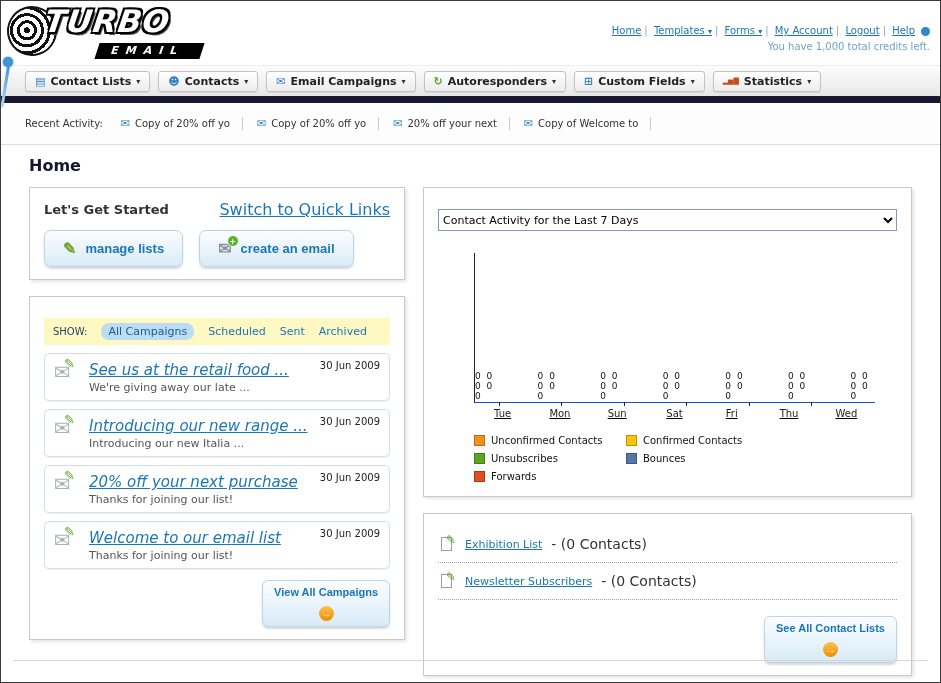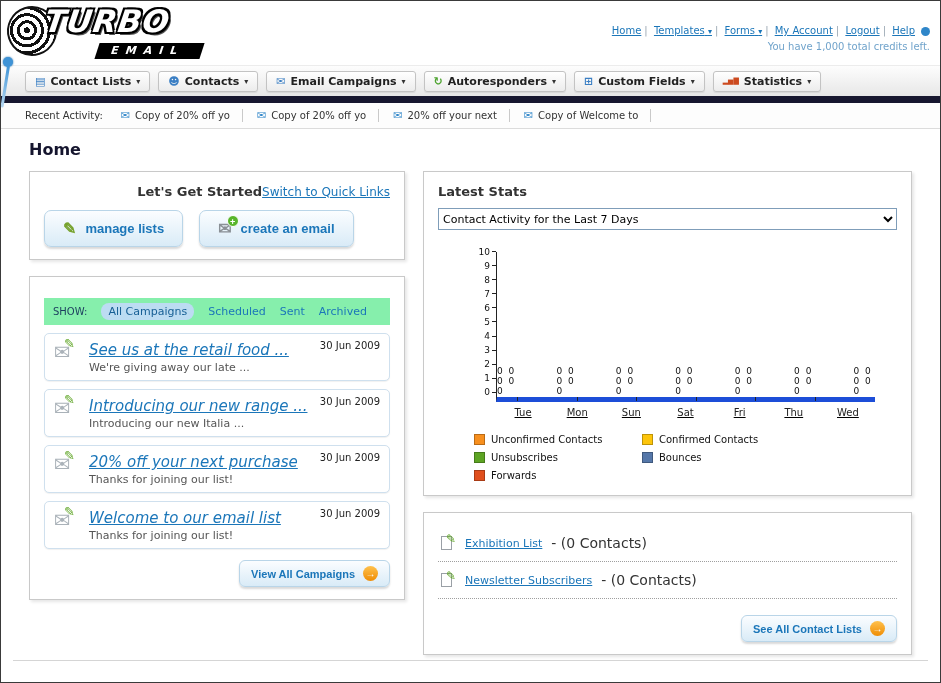--- a/index.html
+++ b/index.html
@@ -30,76 +30,76 @@
   .tab { display:flex; align-items:center; gap:5px; border:1px solid #c3c3c3; border-radius:3px; background:linear-gradient(#ffffff,#ececec); padding:3px 9px; font-size:11px; font-weight:bold; color:#222; cursor:pointer; box-shadow:0 1px 1px rgba(0,0,0,0.08); }
   .tab-icon { font-size:11px; line-height:1; }
   .ti-1,.ti-2,.ti-3,.ti-5 { color:#3b7fc4; }
   .ti-4 { color:#4da32f; }
   .ti-6 { color:#cc4a1f; font-size:7px; letter-spacing:0; }
   .tab-arrow { font-size:8px; color:#333; }
 
   .darkbar { height:7px; background:#17172f; }
 
   
-  .activity { height:26px; display:flex; align-items:center; font-size:10px; color:#333; background:#fdfdfd; border-bottom:1px solid #dcdcdc; padding-left:24px; }
+  .activity { height:42px; display:flex; align-items:center; font-size:10px; color:#333; background:#fdfdfd; border-bottom:1px solid #dcdcdc; padding-left:24px; }
   .activity-label { margin-right:14px; }
   .activity-item { display:flex; align-items:center; gap:5px; padding:0 12px 0 4px; border-right:1px solid #c9c9c9; cursor:pointer; margin-right:10px; }
   .activity-item .env { color:#2f86c9; font-size:11px; }
 
   
   main { padding:11px 28px 0 28px; }
   h1.page-title { font-size:16px; font-weight:bold; color:#15152e; margin-bottom:12px; }
   .columns { display:flex; gap:18px; align-items:flex-start; }
   .col-left { width:376px; flex:none; }
   .col-right { flex:1; }
   .panel { border:1px solid #c9c9c9; background:#fff; box-shadow:2px 2px 3px rgba(0,0,0,0.10); margin-bottom:16px; }
   .panel-pad { padding:12px 14px; }
   .panel-title { font-size:13px; font-weight:bold; color:#333; }
 
   
-  .gs-head { display:flex; align-items:center; justify-content:flex-end; }
-  .gs-link { font-size:12px; color:#1b76b9; text-decoration:underline; cursor:pointer; }
+  .gs-head { display:flex; align-items:center; justify-content:space-between; }
+  .gs-link { font-size:16px; color:#1b76b9; text-decoration:underline; cursor:pointer; }
   .gs-btn-row { display:flex; gap:16px; margin-top:11px; }
   .gs-btn { display:flex; align-items:center; gap:9px; padding:8px 18px; border:1px solid #b9d5e8; border-radius:7px; background:linear-gradient(#fbfdff,#d9ebf7); box-shadow:0 2px 2px rgba(0,0,0,0.15); font-weight:bold; color:#1b76b9; font-size:13px; cursor:pointer; }
   .pencil-ic { color:#76a22d; font-size:16px; }
   .env-plus { position:relative; display:inline-block; }
   .env-plus .env { color:#8a9096; font-size:16px; }
   .plus-badge { position:absolute; right:-7px; top:-4px; width:12px; height:12px; border-radius:50%; background:#58b52b; color:#fff; font-size:9px; font-weight:bold; line-height:12px; text-align:center; border:1px solid #fff; }
 
   
-  .filter-bar { background:#86efac; display:flex; align-items:center; gap:14px; padding:5px 9px; font-size:11px; margin-top:9px; }
+  .filter-bar { background:#fef9c3; display:flex; align-items:center; gap:14px; padding:5px 9px; font-size:11px; margin-top:9px; }
   .show-label { color:#1c3c5e; font-size:10px; }
   .filter-link { color:#1b76b9; cursor:pointer; }
   .filter-link.active { background:#bcdcf2; padding:2px 7px; border-radius:8px; color:#155e94; }
   .camp-row { display:flex; align-items:flex-start; gap:9px; border:1px solid #cfe0ee; border-radius:5px; margin-top:8px; padding:6px 9px; box-shadow:0 1px 1px rgba(0,0,0,0.06); background:#fff; }
   .camp-ic { position:relative; width:26px; flex:none; }
   .camp-ic .env { color:#aab2b9; font-size:20px; }
   .camp-ic .pencil { position:absolute; left:10px; top:-4px; color:#5da423; font-size:13px; }
   .camp-title { color:#1b76b9; font-size:15px; text-decoration:underline; cursor:pointer;font-style:italic; }
   .camp-sub { color:#555; font-size:11px; margin-top:2px; }
   .camp-date { margin-left:auto; font-size:10px; color:#222; white-space:nowrap; }
   .view-all-row { text-align:right; margin-top:11px; }
-  .pill-btn { display:inline-flex; align-items:center; gap:8px; padding:5px 11px; border:1px solid #b9d5e8; border-radius:6px; background:linear-gradient(#fbfdff,#d9ebf7); box-shadow:0 2px 2px rgba(0,0,0,0.15); font-weight:bold; color:#1b76b9; font-size:11px; cursor:pointer; }
+  .pill-btn { display:inline-flex; align-items:center; gap:8px; padding:5px 11px; border:1px solid #b9d5e8; border-radius:6px; background:linear-gradient(#fbfdff,#d9ebf7); box-shadow:0 2px 2px rgba(0,0,0,0.15); font-weight:bold; color:#1b76b9; font-size:11px; cursor:pointer;flex-direction:column; }
   .arrow-circle { width:15px; height:15px; border-radius:50%; background:linear-gradient(#ffc14d,#ef8d05); color:#fff; font-size:10px; line-height:15px; text-align:center; font-weight:bold; }
 
   
   .stats-select { width:100%; margin-top:9px; font-size:11px; height:22px; border:1px solid #7f9db9; background:#fff; font-family:"DejaVu Sans", sans-serif; }
   .chart { display:flex; margin:22px 22px 0 36px; }
   .y-axis { display:flex; flex-direction:column; justify-content:space-between; height:150px; width:22px; font-size:9px; color:#111; margin:-5px 0; }
   .ytick { display:flex; align-items:center; justify-content:flex-end; height:9px; }
   .ytick::after { content:""; display:inline-block; width:4px; height:1px; background:#222; margin-left:2px; }
   .plot-col { flex:1; }
-  .plot-area { height:150px; border-left:1px solid #222; border-bottom:5px solid #1d4ed8; display:flex;gap:38px; }
+  .plot-area { height:150px; border-left:1px solid #222; border-bottom:1px solid #1d4ed8; display:flex;gap:38px; }
   .group { flex:1; display:flex; align-items:flex-end; justify-content:center; position:relative; }
   .group:not(:last-child)::after { content:""; position:absolute; right:0; bottom:-4px; width:1px; height:4px; background:#222; }
   .zeros { font-size:9px; color:#111; word-spacing:3px; padding-bottom:1px; }
   .x-labels { display:flex;text-decoration:underline; }
   .xlabel { flex:1; text-align:center; font-size:10px; color:#222; padding-top:5px; }
   .legend { display:flex; flex-wrap:wrap; row-gap:7px; margin:16px 0 2px 36px; }
-  .legend-item { display:flex; align-items:center; gap:6px; width:168px; font-size:10px; color:#111; }
+  .legend-item { display:flex; align-items:center; gap:6px; width:152px; font-size:10px; color:#111; }
   .swatch { width:11px; height:11px; flex:none; border:1px solid rgba(0,0,0,0.25); }
 
   
   .cl-title-row { border-bottom:1px dotted #9f9f9f; padding-bottom:8px; }
   .cl-row { display:flex; align-items:center; gap:9px; padding:10px 2px; border-bottom:1px dotted #9f9f9f; }
   .cl-ic { position:relative; width:16px; height:16px; flex:none; }
   .cl-page { position:absolute; left:1px; top:1px; width:11px; height:14px; background:#fff; border:1px solid #9aa0a6; }
   .cl-pencil { position:absolute; left:6px; top:-3px; color:#5da423; font-size:12px; }
   .cl-link { color:#1b76b9; font-size:11px; text-decoration:underline; cursor:pointer; }
   .cl-detail { color:#333; font-size:14px; }
@@ -274,39 +274,25 @@
               <span>View All Campaigns</span>
               <span class="arrow-circle">→</span>
             </button>
           </div>
         </section>
       </div>
 
       <div class="col-right">
 
         <section class="panel panel-pad">
-          <div class="panel-title">Latest Stats</div>
           <select class="stats-select">
             <option>Contact Activity for the Last 7 Days</option>
           </select>
 
           <div class="chart">
-            <div class="y-axis">
-                <div class="ytick">10</div>
-                <div class="ytick">9</div>
-                <div class="ytick">8</div>
-                <div class="ytick">7</div>
-                <div class="ytick">6</div>
-                <div class="ytick">5</div>
-                <div class="ytick">4</div>
-                <div class="ytick">3</div>
-                <div class="ytick">2</div>
-                <div class="ytick">1</div>
-                <div class="ytick">0</div>
-              </div>
             <div class="plot-col">
               <div class="plot-area">
                   <div class="group">
                     <div class="zeros">0 0 0 0 0</div>
                   </div>
                   <div class="group">
                     <div class="zeros">0 0 0 0 0</div>
                   </div>
                   <div class="group">
                     <div class="zeros">0 0 0 0 0</div>

